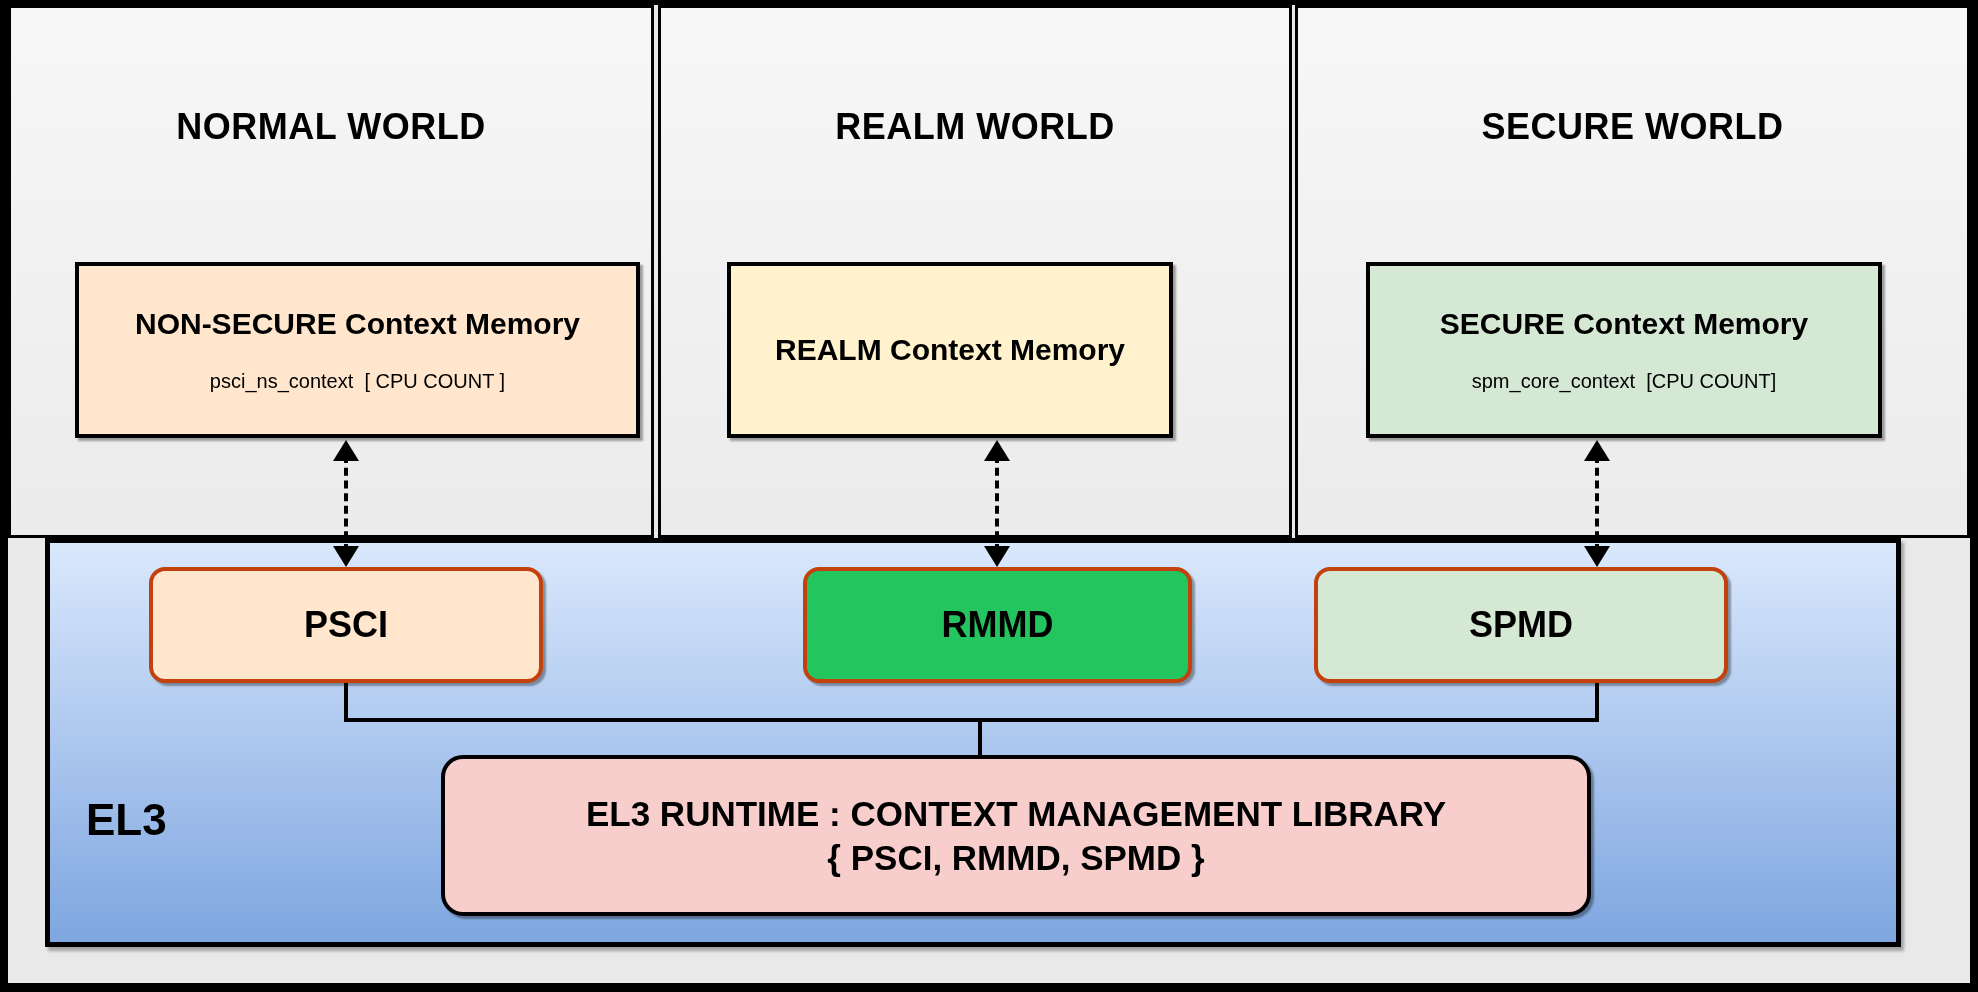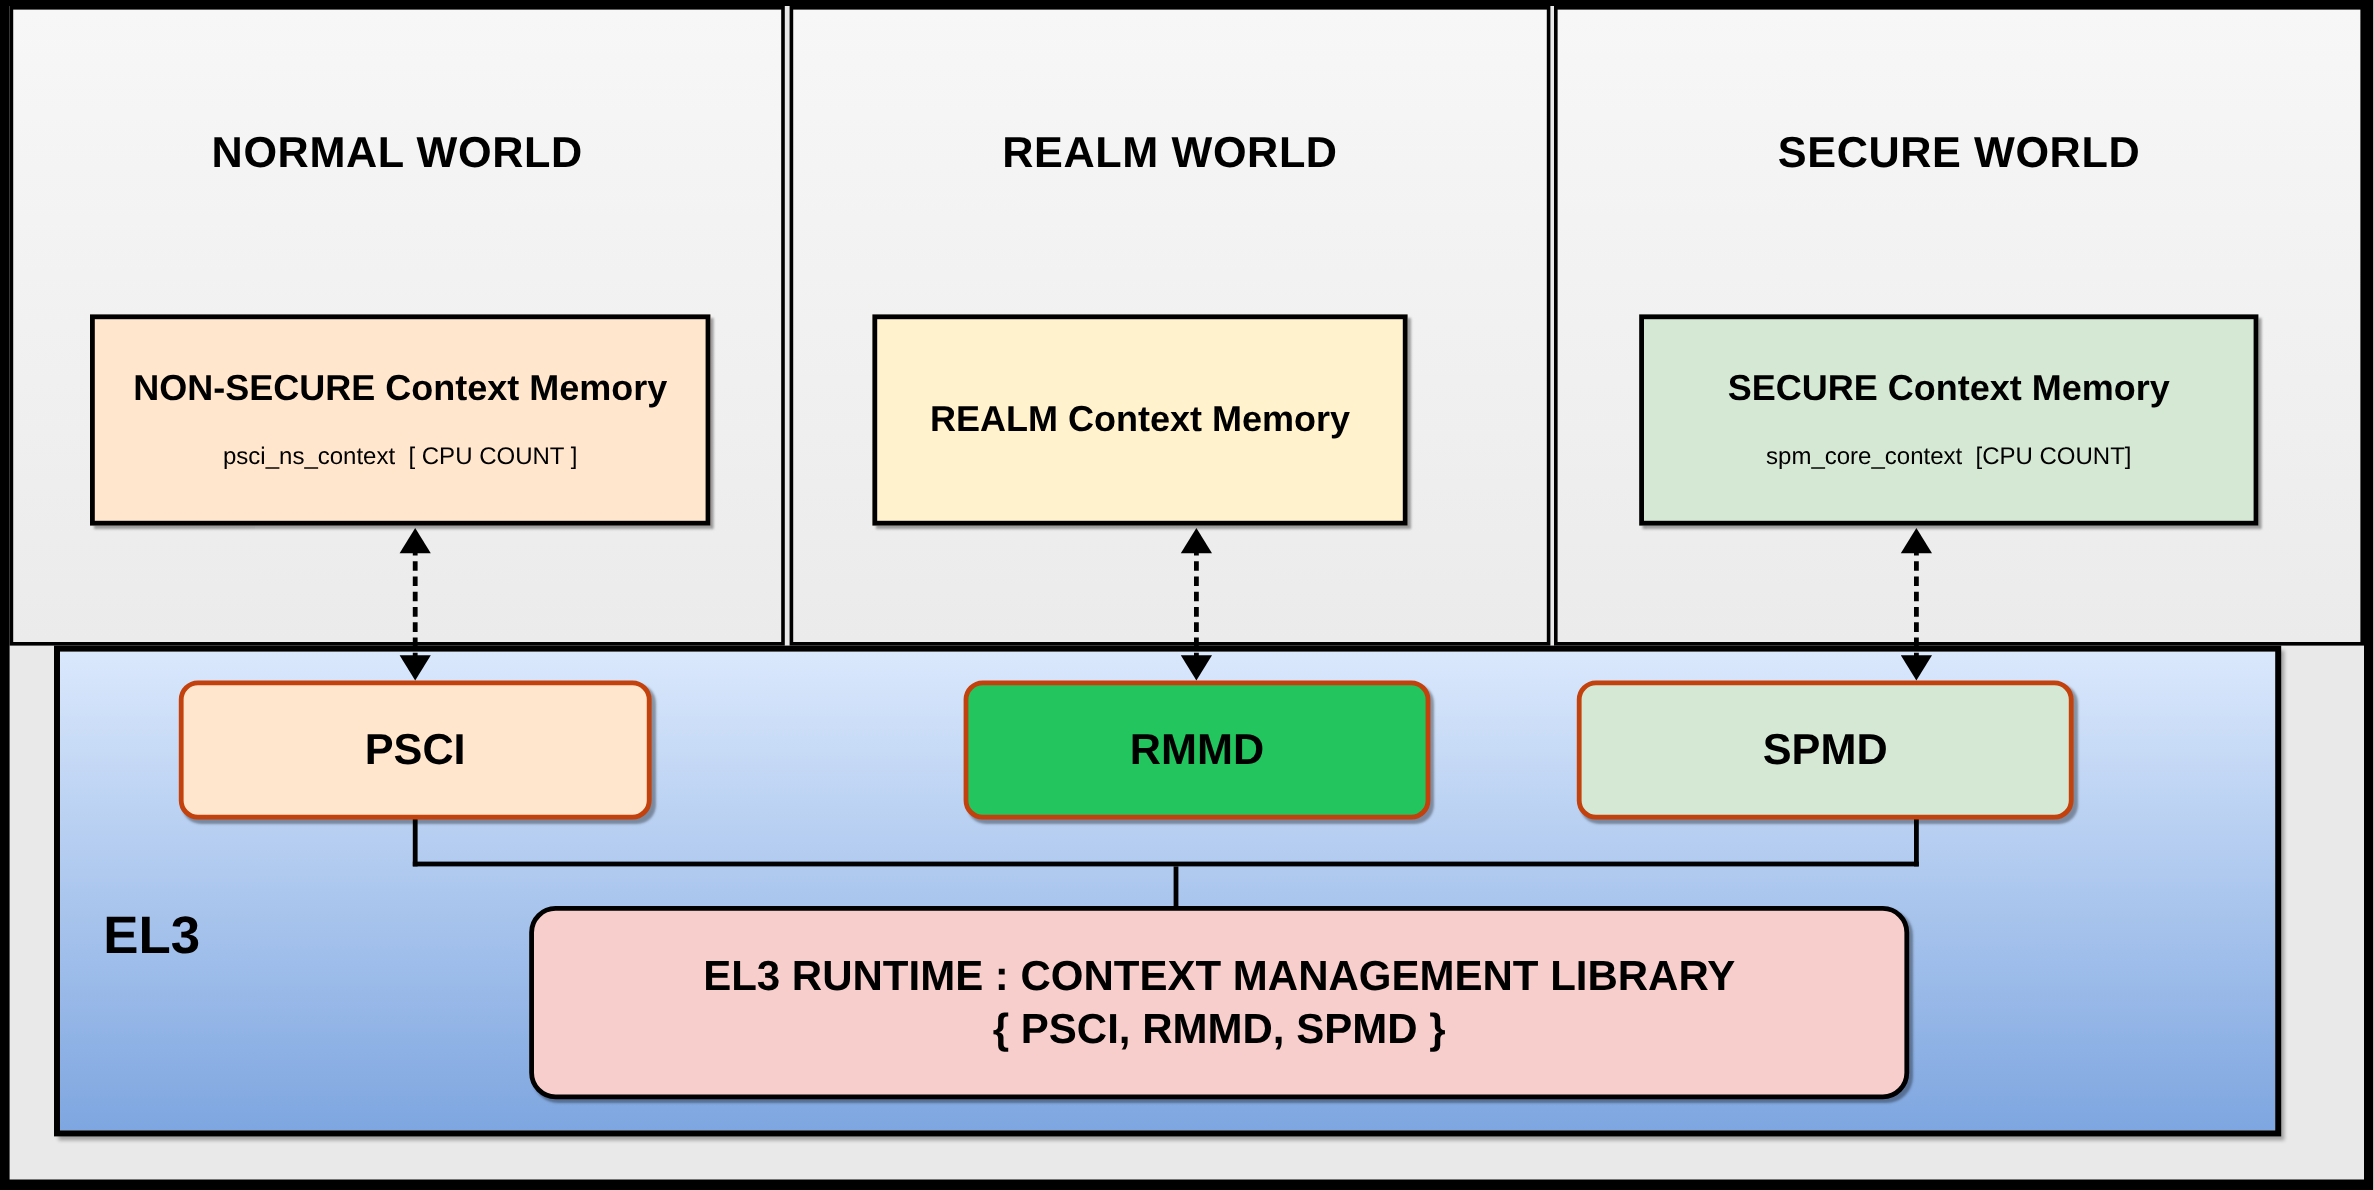--- a/index.html
+++ b/index.html
@@ -39,34 +39,34 @@
   
   #el3 {
     position: absolute; left: 45px; top: 538px; width: 1856px; height: 409px;
     background: linear-gradient(180deg, #dae8fc 0%, #7ea6e0 100%);
     border: 5px solid #000;
     box-sizing: border-box;
     box-shadow: 3px 4px 3px rgba(0,0,0,0.30);
     z-index: 2;
   }
   #el3-label {
-    position: absolute; left: 86px; top: 756px;
+    position: absolute; left: 86px; top: 796px;
     font-size: 44px; font-weight: bold; line-height: 48px;
     z-index: 4;
   }
   
   .membox {
     position: absolute; top: 262px; height: 176px;
     border: 4px solid #000; box-sizing: border-box;
     box-shadow: 3px 3px 2px rgba(0,0,0,0.35);
     display: flex; flex-direction: column;
     align-items: center; justify-content: center; gap: 32px;
     z-index: 3;
   }
-  #mem-normal { left: 75px;   width: 517px; }
+  #mem-normal { left: 75px;   width: 565px; }
   #mem-realm  { left: 727px;  width: 446px; }
   #mem-secure { left: 1366px; width: 516px; }
   .mtitle { font-size: 30px; font-weight: bold; line-height: 1; white-space: pre; }
   .mvalue { font-size: 20px; line-height: 1; white-space: pre; }
   
   .arrow { position: absolute; top: 440px; width: 26px; height: 127px; z-index: 5; }
   #arrow-normal { left: 333px; }
   #arrow-realm  { left: 984px; }
   #arrow-secure { left: 1584px; }
   .head-up {

